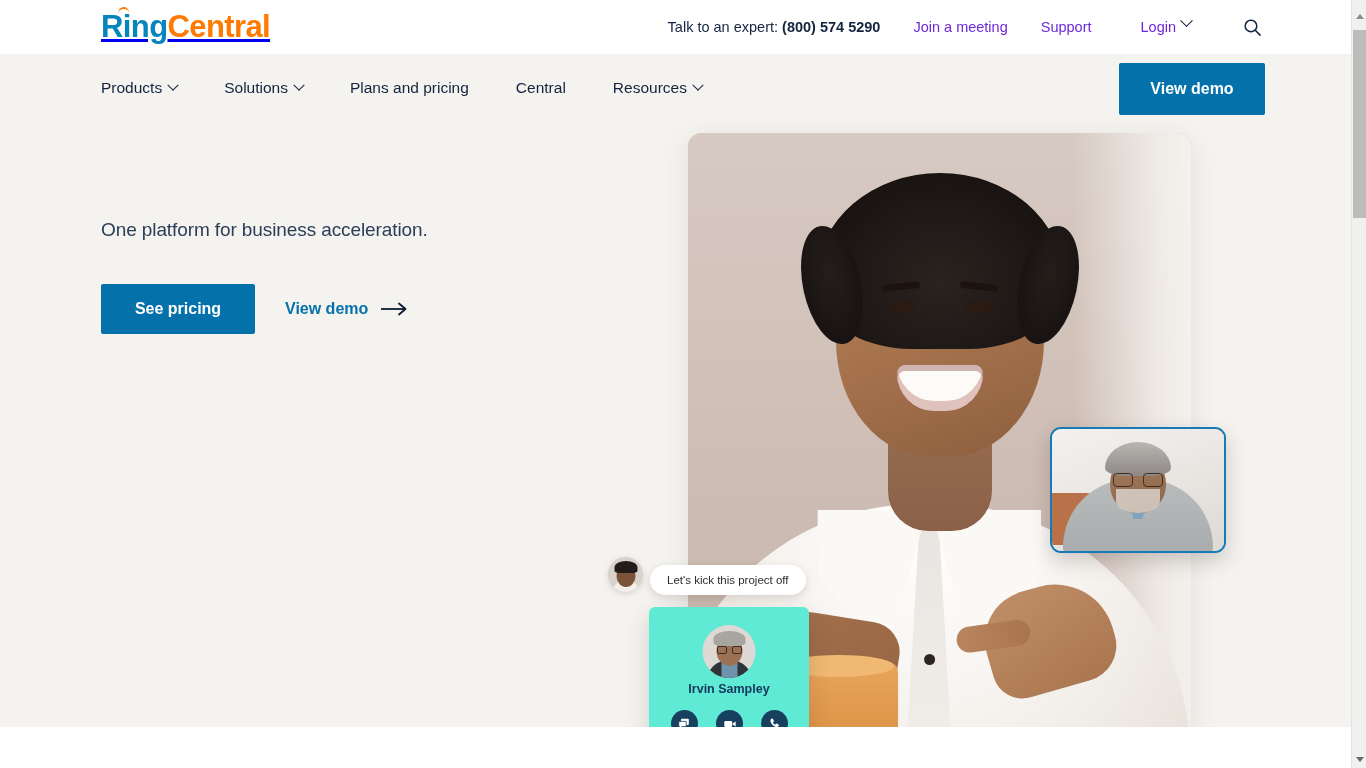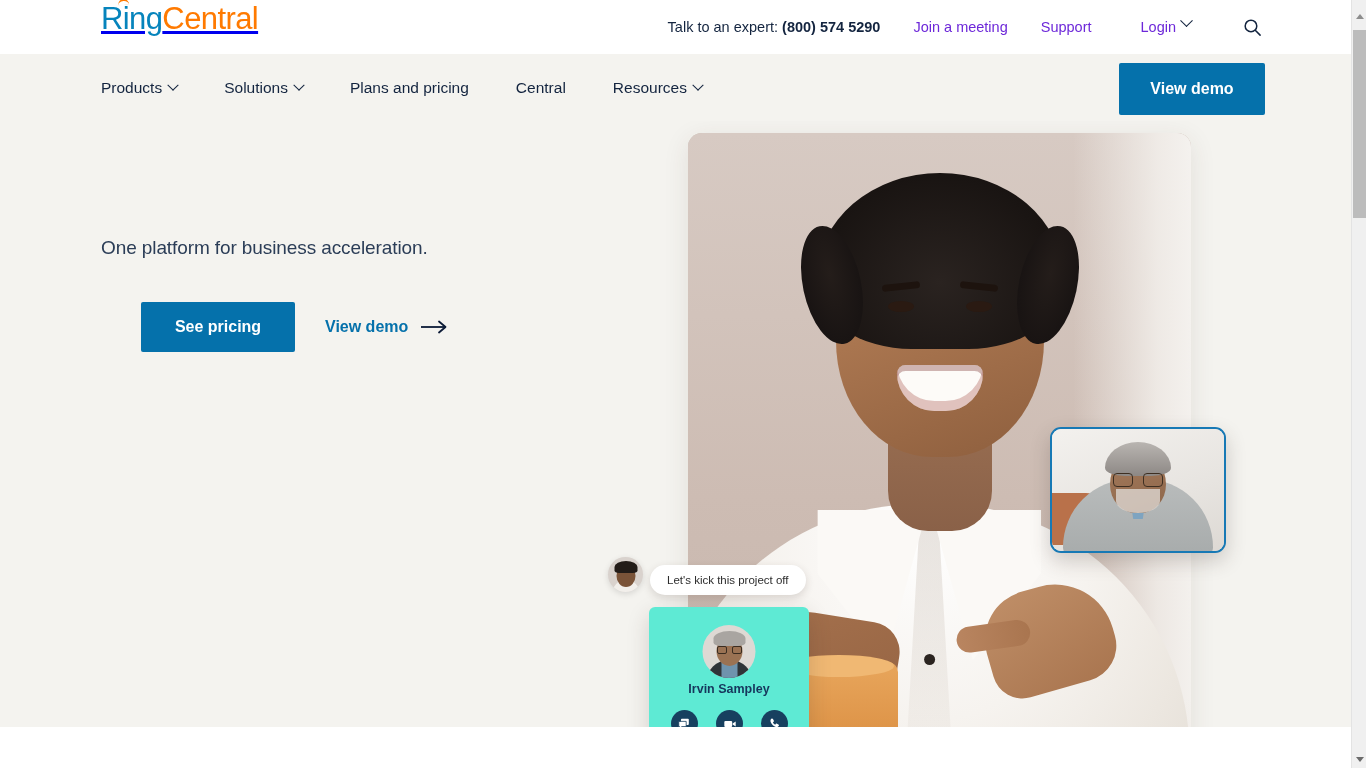--- a/index.html
+++ b/index.html
@@ -35,23 +35,23 @@
     position: relative;
     height: 54px;
     background: #ffffff;
     display: flex;
     align-items: center;
   }
 
   .logo {
     position: absolute;
     left: 101px;
-    top: 1px;
+    top: 9px;
     font-size: 31px;
-    font-weight: normal;
+    font-weight: bold;
     letter-spacing: -0.6px;
     line-height: 36px;
     white-space: nowrap;
     user-select: none;
   }
   .logo .ring { color: #0684bc; position: relative; }
   .logo .central { color: #ff7a00; }
   .logo .dot-arc {
     position: absolute;
     left: 17px;
@@ -170,21 +170,21 @@
     width: 470px;
   }
   .headline {
     font-size: 49px;
     line-height: 56px;
     font-weight: bold;
     color: #0b1a36;
     letter-spacing: -0.9px;
   }
   .subhead {
-    margin-top: 34px;
+    margin-top: 16px;
     font-size: 19px;
     color: #2b3d57;
     letter-spacing: -0.1px;
   }
   .cta-row {
     margin-top: 43px;
     display: flex;
     align-items: center;
     gap: 30px;
   }
@@ -192,21 +192,20 @@
     width: 154px;
     height: 50px;
     background: #0571ab;
     color: #fff;
     border: none;
     font-size: 16px;
     font-weight: bold;
     font-family: "Liberation Sans", sans-serif;
     cursor: pointer;
     border-radius: 2px;
-    margin-left: 40px;
   }
   .view-demo-link {
     font-size: 16px;
     font-weight: bold;
     color: #0571ab;
     text-decoration: none;
     display: inline-flex;
     align-items: center;
     gap: 13px;
     cursor: pointer;

